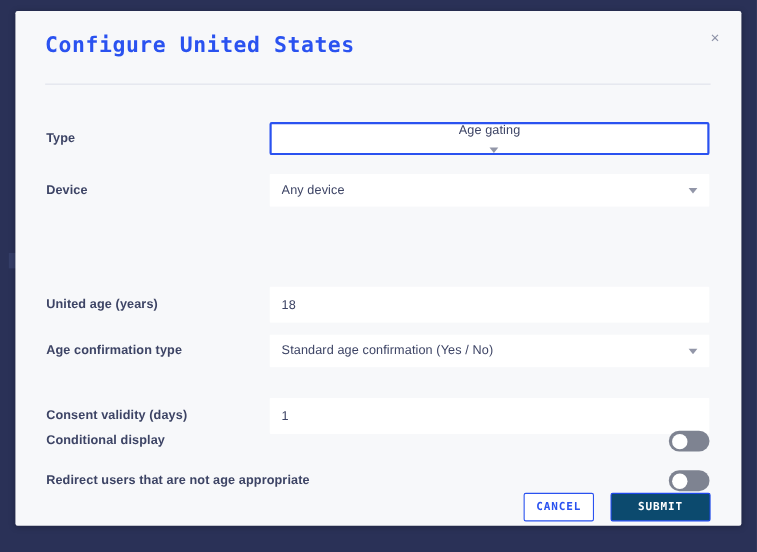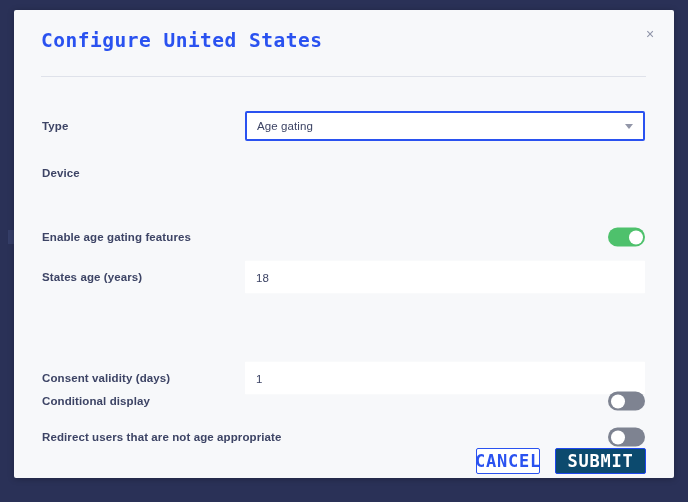--- a/index.html
+++ b/index.html
@@ -125,20 +125,21 @@
     padding: 0 10px;
     font-size: 11.5px;
     color: #3d4465;
     letter-spacing: 0.1px;
     font-family: "Liberation Sans", sans-serif;
   }
 
   .field.focused {
     border: 2px solid #2a52f0;
     border-radius: 2px;
+    flex-direction: column;
   }
 
   .field .value {
     flex: 1;
     overflow: hidden;
     white-space: nowrap;
     text-overflow: ellipsis;
   }
 
   .caret {
@@ -191,21 +192,21 @@
     right: 0;
     top: 438px;
     height: 30px;
   }
 
   .btn {
     position: absolute;
     top: 0;
     height: 26px;
     font-family: "DejaVu Sans Mono", "Liberation Mono", monospace;
-    font-size: 17px;
+    font-size: 10px;
     font-weight: 700;
     letter-spacing: 0.8px;
     border-radius: 2px;
     display: flex;
     align-items: center;
     justify-content: center;
     cursor: pointer;
     text-align: center;
   }
 
@@ -245,38 +246,47 @@
       <div class="control">
         <div class="field focused">
           <span class="value">Age gating</span>
           <span class="caret"></span>
         </div>
       </div>
     </div>
 
     <div class="row" style="top:143px">
       <div class="row-label">Device</div>
-    </div>
-
-    <div class="row" style="top:207px">
-      <div class="row-label">Enable age gating features</div>
-      <button class="toggle on">
-        <span class="knob"></span>
-      </button>
-    </div>
+      <div class="control">
+        <div class="field">
+          <span class="value">Any device</span>
+          <span class="caret"></span>
+        </div>
+      </div>
+    </div>
+
 
     <div class="row" style="top:247px">
-      <div class="row-label">States age (years)</div>
+      <div class="row-label">United age (years)</div>
       <div class="control tall">
         <div class="field">
           <span class="value">18</span>
         </div>
       </div>
     </div>
 
+    <div class="row" style="top:289px">
+      <div class="row-label">Age confirmation type</div>
+      <div class="control">
+        <div class="field">
+          <span class="value">Standard age confirmation (Yes / No)</span>
+          <span class="caret"></span>
+        </div>
+      </div>
+    </div>
 
     <div class="row" style="top:348px">
       <div class="row-label">Consent validity (days)</div>
       <div class="control tall">
         <div class="field">
           <span class="value">1</span>
         </div>
       </div>
     </div>
 

